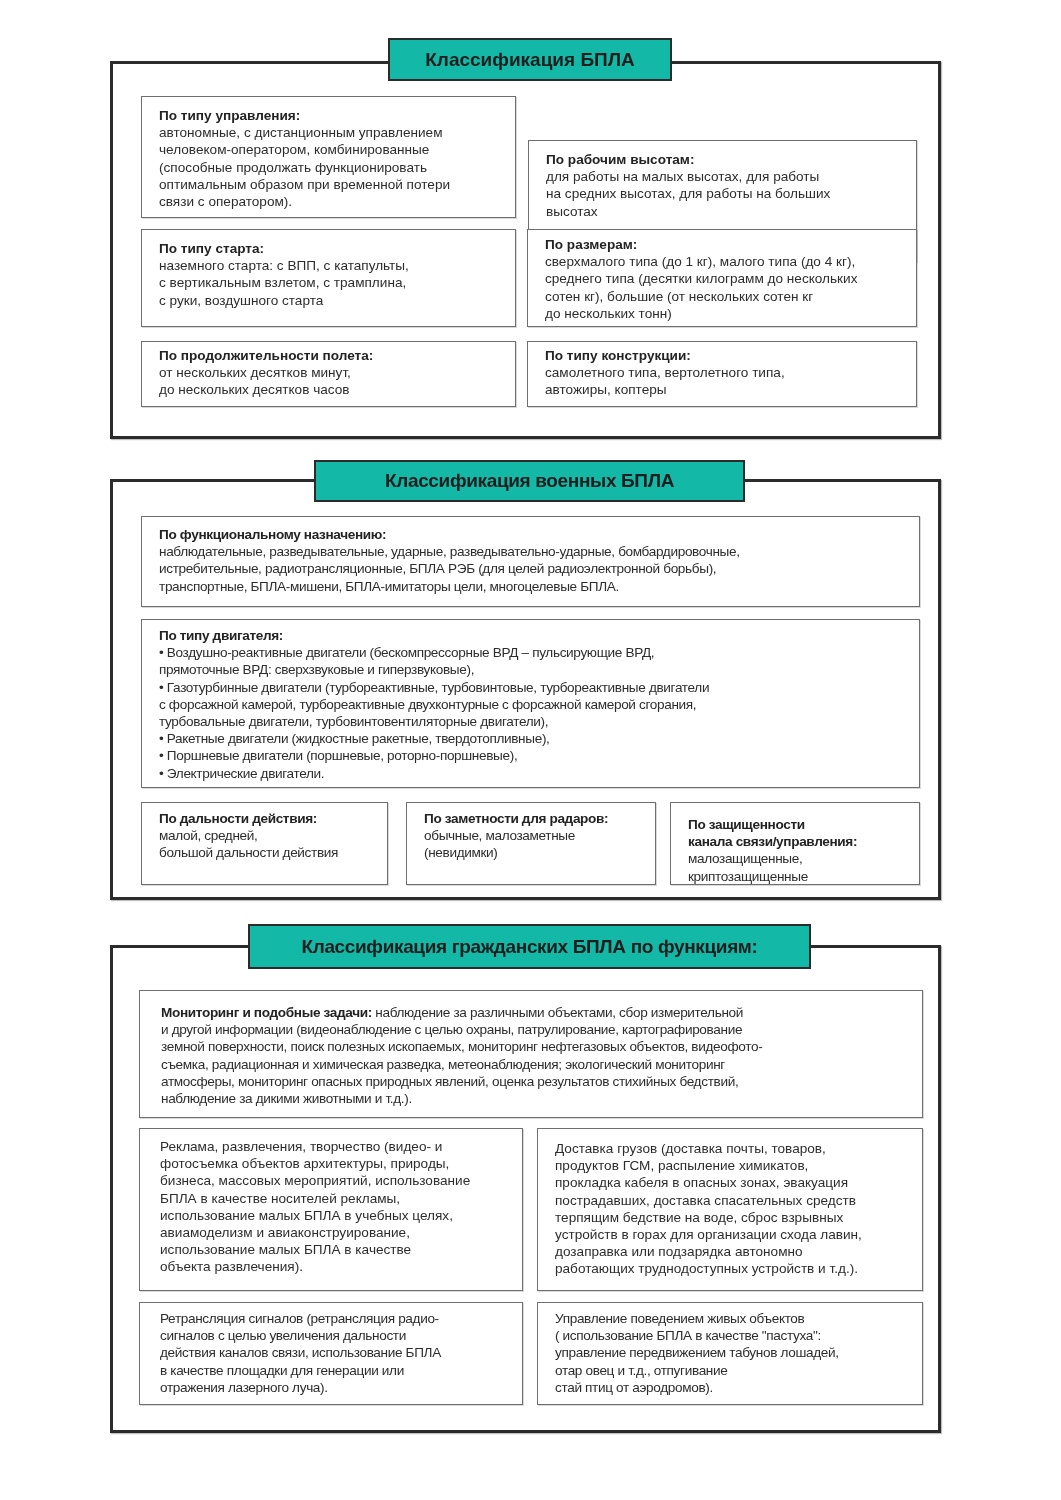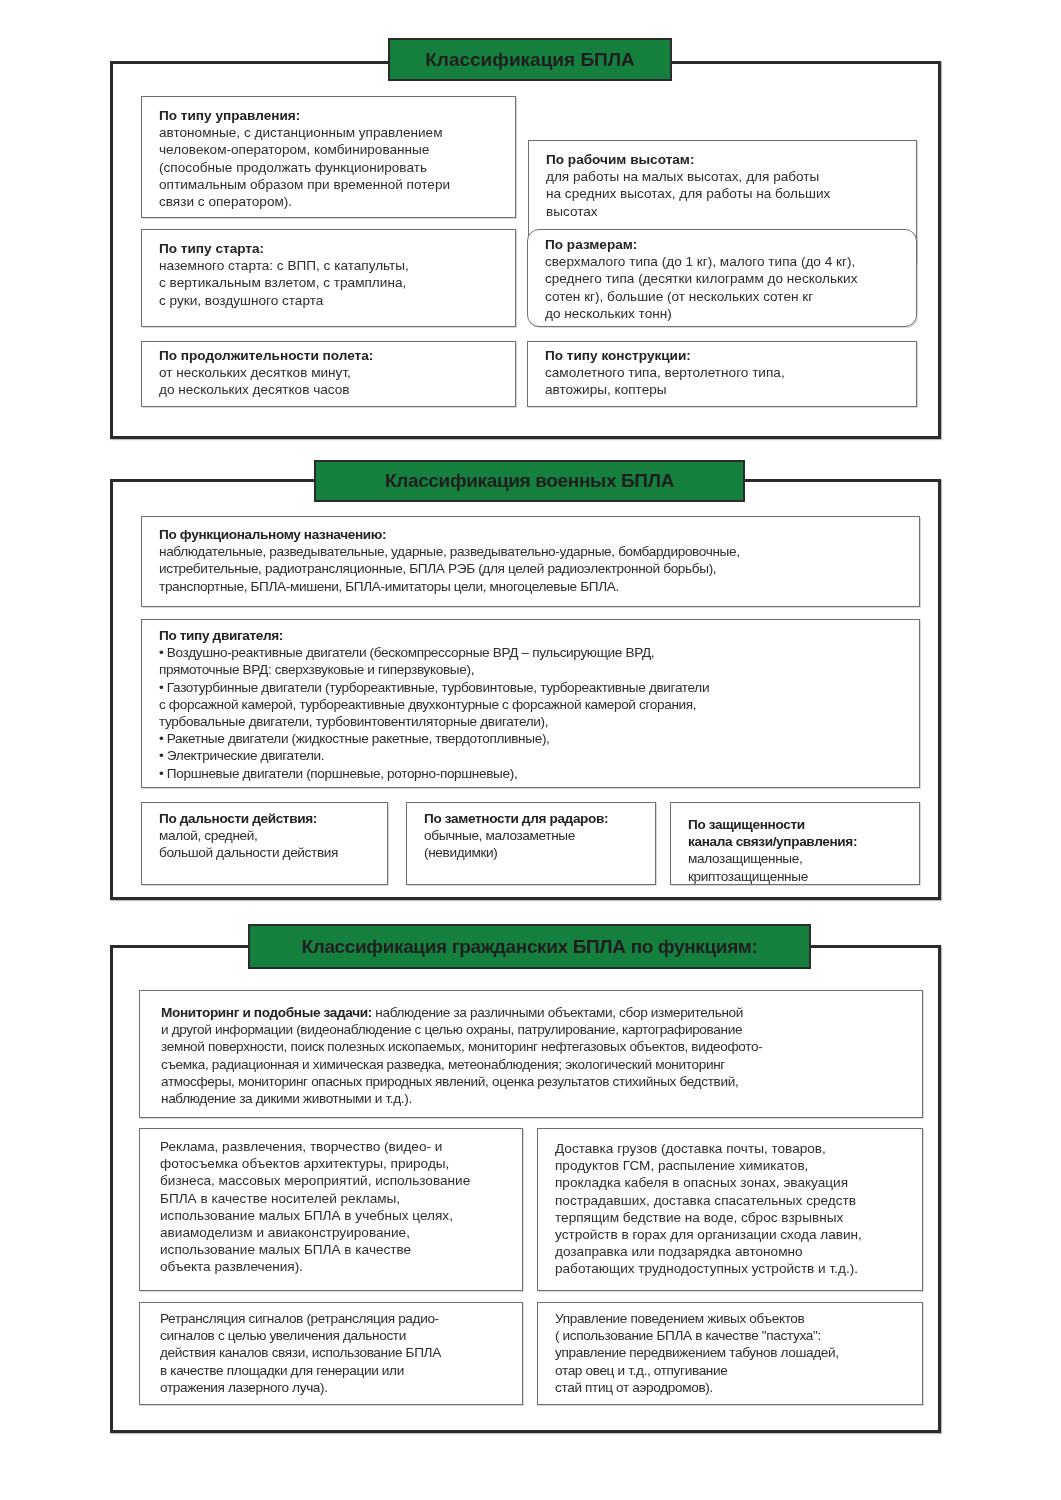--- a/index.html
+++ b/index.html
@@ -1,18 +1,18 @@
 <!DOCTYPE html>
 <html><head>
 <meta charset="utf-8">
 <style>
   html, body { margin: 0; padding: 0; background: #ffffff; }
   body { width: 1061px; height: 1500px; position: relative; font-family: "Liberation Sans", sans-serif; color: #2a2a2a; overflow: hidden; }
   .frame { position: absolute; border: 3px solid #2b2b2b; box-sizing: border-box; box-shadow: 1px 1px 1px rgba(0,0,0,0.25); }
-  .title-box { position: absolute; background: #15803d; border: 2.5px solid #2b2b2b; box-sizing: border-box; display: flex; align-items: center; justify-content: center; font-weight: bold; font-size: 19px; color: #1e1e1e; }
+  .title-box { position: absolute; background: #14b8a6; border: 2.5px solid #2b2b2b; box-sizing: border-box; display: flex; align-items: center; justify-content: center; font-weight: bold; font-size: 19px; color: #1e1e1e; }
   .card { position: absolute; border: 1.5px solid #6f6f6f; box-sizing: border-box; background: #fff; padding: 10px 14px 6px 17px; font-size: 13.6px; line-height: 17.2px; color: #2d2d2d; box-shadow: 1px 1px 0 rgba(0,0,0,0.15); }
   .card .hd { font-weight: bold; color: #232323; display: block; }
   .card .line { display: block; white-space: nowrap; }
   .card .inline-hd { font-weight: bold; color: #232323; }
   .cond { font-stretch: condensed; letter-spacing: -0.35px; }
 </style>
 </head>
 <body>
 
 <div class="frame" style="left:110px; top:61px; width:831px; height:378px;"></div>
@@ -36,21 +36,21 @@
   <span class="line">высотах</span>
 </div>
 
 <div class="card" style="left:141px; top:229px; width:375px; height:98px;">
   <span class="hd">По типу старта:</span>
   <span class="line">наземного старта: с ВПП, с катапульты,</span>
   <span class="line">с вертикальным взлетом, с трамплина,</span>
   <span class="line">с руки, воздушного старта</span>
 </div>
 
-<div class="card" style="left:527px; top:229px; width:390px; height:98px; padding-top:6px;border-radius:12px;">
+<div class="card" style="left:527px; top:229px; width:390px; height:98px; padding-top:6px;">
   <span class="hd">По размерам:</span>
   <span class="line">сверхмалого типа (до 1 кг), малого типа (до 4 кг),</span>
   <span class="line">среднего типа (десятки килограмм до нескольких</span>
   <span class="line">сотен кг), большие (от нескольких сотен кг</span>
   <span class="line">до нескольких тонн)</span>
 </div>
 
 <div class="card" style="left:141px; top:341px; width:375px; height:66px; padding-top:5px;">
   <span class="hd">По продолжительности полета:</span>
   <span class="line">от нескольких десятков минут,</span>
@@ -76,22 +76,22 @@
 </div>
 
 <div class="card cond" style="left:141px; top:619px; width:779px; height:169px; padding-top:7px;">
   <span class="hd">По типу двигателя:</span>
   <span class="line">• Воздушно-реактивные двигатели (бескомпрессорные ВРД – пульсирующие ВРД,</span>
   <span class="line">прямоточные ВРД: сверхзвуковые и гиперзвуковые),</span>
   <span class="line">• Газотурбинные двигатели (турбореактивные, турбовинтовые, турбореактивные двигатели</span>
   <span class="line">с форсажной камерой, турбореактивные двухконтурные с форсажной камерой сгорания,</span>
   <span class="line">турбовальные двигатели, турбовинтовентиляторные двигатели),</span>
   <span class="line">• Ракетные двигатели (жидкостные ракетные, твердотопливные),</span>
+  <span class="line">• Поршневые двигатели (поршневые, роторно-поршневые),</span>
   <span class="line">• Электрические двигатели.</span>
-  <span class="line">• Поршневые двигатели (поршневые, роторно-поршневые),</span>
 </div>
 
 <div class="card cond" style="left:141px; top:802px; width:247px; height:83px; padding-top:7px;">
   <span class="hd">По дальности действия:</span>
   <span class="line">малой, средней,</span>
   <span class="line">большой дальности действия</span>
 </div>
 
 <div class="card cond" style="left:406px; top:802px; width:250px; height:83px; padding-top:7px;">
   <span class="hd">По заметности для радаров:</span>

